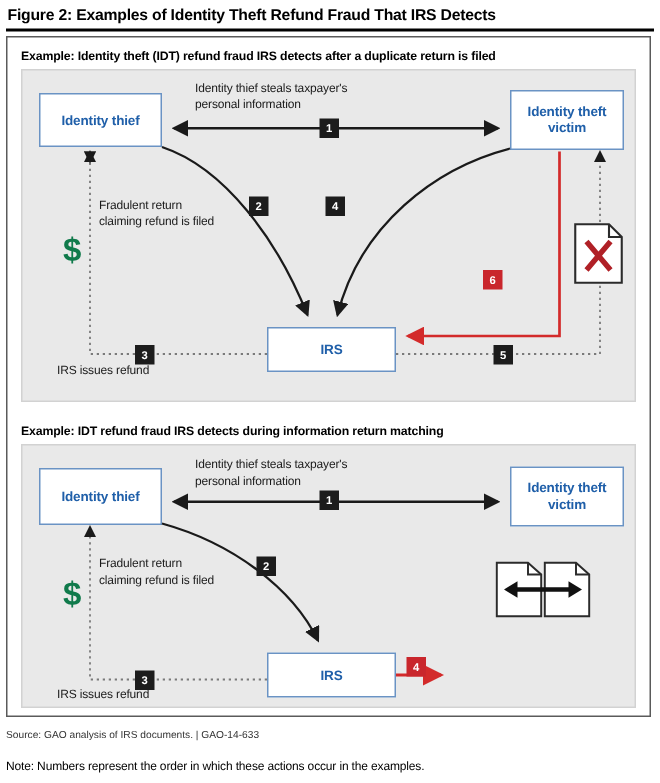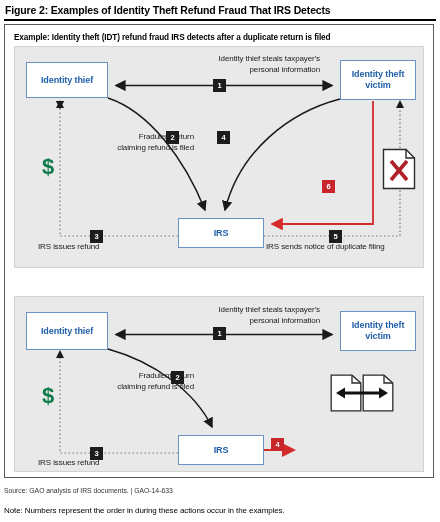--- a/index.html
+++ b/index.html
@@ -98,21 +98,21 @@
   #p2-victim { left: 340px; top: 311px; width: 76px; height: 40px; }
   #p2-irs    { left: 178px; top: 435px; width: 86px; height: 30px; }
 
   
   .flow-label {
     position: absolute;
     font-size: 8px;
     color: #1a1a1a;
     line-height: 10.5px;
     letter-spacing: -0.1px;
-    text-align: right;
+    text-align: left;
     white-space: pre-line;
   }
 
   #lbl-steal-1    { left: 130px; top: 54px;  width: 190px; }
   #lbl-fraud-1    { left: 66px;  top: 132px; width: 128px; }
   #lbl-legit-1    { left: 238px; top: 132px; width: 160px; }
   #lbl-issues-1   { left: 38px;  top: 242px; width: 120px; text-align: left; }
   #lbl-notice-1   { left: 266px; top: 242px; width: 160px; text-align: left; }
   #lbl-alerts-1   { left: 272px; top: 196px; width: 120px; text-align: left; }
 
@@ -209,39 +209,39 @@
   <div class="actor-box" id="p1-thief">Identity thief</div>
   <div class="actor-box" id="p1-victim" style="white-space: pre-line;">Identity theft
 victim</div>
   <div class="actor-box" id="p1-irs">IRS</div>
 
   <div class="flow-label" id="lbl-steal-1">Identity thief steals taxpayer's
 personal information</div>
   <div class="flow-label" id="lbl-fraud-1">Fradulent return
 claiming refund is filed</div>
   <div class="flow-label" id="lbl-issues-1">IRS issues refund</div>
-  <div class="flow-label" id="lbl-notice-1">IRS sends notice of duplicate filing</div>
 
   <div class="badge" id="badge1-1">1</div>
   <div class="badge" id="badge1-2">2</div>
   <div class="badge" id="badge1-3">3</div>
   <div class="badge" id="badge1-4">4</div>
   <div class="badge" id="badge1-5">5</div>
   <div class="badge red" id="badge1-6">6</div>
 
   <div class="dollar" id="dollar-1">$</div>
 
   <div class="doc-icon" id="doc-x-icon">
     <svg width="34" height="42" viewBox="0 0 34 42">
       <path d="M1.5 1.5 H24 L32.5 10 V40.5 H1.5 Z" fill="#ffffff" stroke="#2b2b2b" stroke-width="1.4"></path>
       <path d="M24 1.5 V10 H32.5" fill="none" stroke="#2b2b2b" stroke-width="1.4"></path>
       <path d="M9 13 L25 32 M25 13 L9 32" stroke="#b02026" stroke-width="3.6" stroke-linecap="butt"></path>
     </svg>
   </div>
 
+  <div class="panel-heading" id="panel2-heading">Example: IDT refund fraud IRS detects during information return matching</div>
   <div class="panel-body" id="panel2-body"></div>
 
   <div class="actor-box" id="p2-thief">Identity thief</div>
   <div class="actor-box" id="p2-victim" style="white-space: pre-line;">Identity theft
 victim</div>
   <div class="actor-box" id="p2-irs">IRS</div>
 
   <div class="flow-label" id="lbl-steal-2">Identity thief steals taxpayer's
 personal information</div>
   <div class="flow-label" id="lbl-fraud-2">Fradulent return
@@ -261,21 +261,21 @@
       <path d="M22 1.2 V9 H30.8" fill="none" stroke="#2b2b2b" stroke-width="1.3"></path>
       <path d="M33.2 1.2 H54 L62.8 9 V36.8 H33.2 Z" fill="#ffffff" stroke="#2b2b2b" stroke-width="1.3"></path>
       <path d="M54 1.2 V9 H62.8" fill="none" stroke="#2b2b2b" stroke-width="1.3"></path>
       <path d="M12 19 H52" stroke="#111111" stroke-width="3"></path>
       <path d="M6 19 L15 13.5 L15 24.5 Z" fill="#111111"></path>
       <path d="M58 19 L49 13.5 L49 24.5 Z" fill="#111111"></path>
     </svg>
   </div>
 
   <div class="source-line">Source: GAO analysis of IRS documents.  |  GAO-14-633</div>
-  <div class="note-line">Note: Numbers represent the order in during these actions occur in the examples.</div>
+  <div class="note-line">Note: Numbers represent the order in which these actions occur in the examples.</div>
 
   <svg class="overlay">
     <defs>
       <marker id="ahB" markerWidth="7" markerHeight="7" refX="6" refY="3.5" orient="auto">
         <path d="M0,0 L7,3.5 L0,7 z" fill="#1a1a1a"></path>
       </marker>
       <marker id="ahBstart" markerWidth="7" markerHeight="7" refX="1" refY="3.5" orient="auto">
         <path d="M7,0 L0,3.5 L7,7 z" fill="#1a1a1a"></path>
       </marker>
       <marker id="ahR" markerWidth="7" markerHeight="7" refX="6" refY="3.5" orient="auto">

